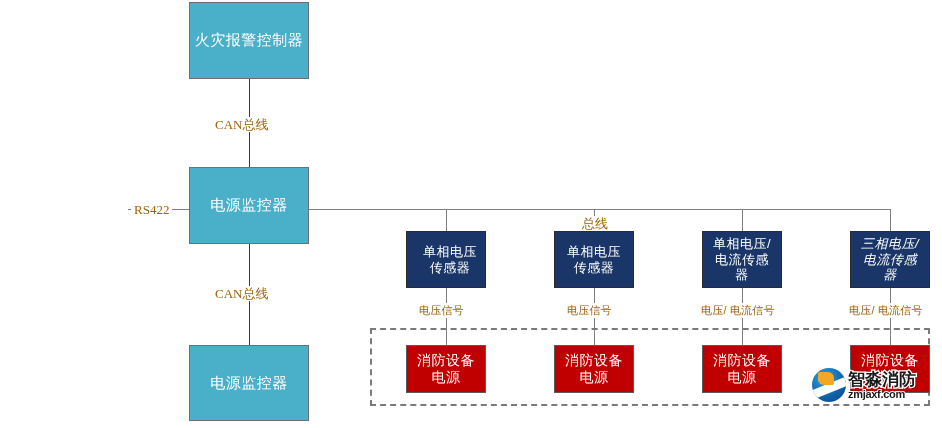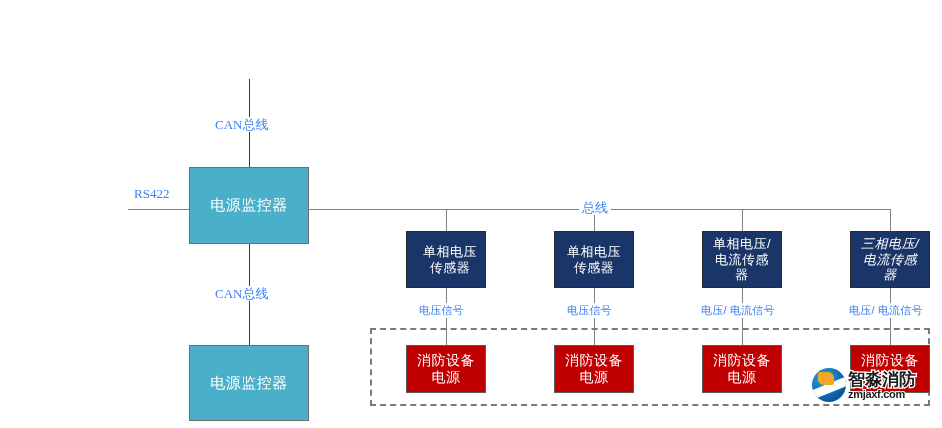--- a/index.html
+++ b/index.html
@@ -52,21 +52,21 @@
     background: #808080;
   }
   .line.v { width: 1px; }
   .line.h { height: 1px; }
   .line.dark { background: #3a3a3a; }
 
   
   .edge-label {
     position: absolute;
     background: #ffffff;
-    color: #3b82f6;
+    color: #a16207;
     font-size: 13px;
     font-family: "Liberation Serif", "DejaVu Serif", serif;
     white-space: nowrap;
     padding: 0 3px;
     line-height: 15px;
   }
   .edge-label.small {
     font-size: 11px;
     font-family: Liberation Sans, sans-serif;
     letter-spacing: 0.2px;
@@ -159,20 +159,21 @@
   <div class="line v" style="left:742px; top:209px; height:22px;"></div>
   <div class="line v" style="left:890px; top:209px; height:22px;"></div>
 
   <div class="line v" style="left:446px; top:288px; height:57px;"></div>
   <div class="line v" style="left:594px; top:288px; height:57px;"></div>
   <div class="line v" style="left:742px; top:288px; height:57px;"></div>
   <div class="line v" style="left:890px; top:288px; height:57px;"></div>
 
   <div class="dashed-frame" style="left:370px; top:328px; width:560px; height:78px;"></div>
 
+  <div class="node teal" style="left:189px; top:2px; width:120px; height:77px;">火灾报警控制器</div>
 
 
   <div class="node teal" style="left:189px; top:167px; width:120px; height:77px;">电源监控器</div>
 
   <div class="node teal" style="left:189px; top:345px; width:120px; height:76px;">电源监控器</div>
 
   <div class="node navy" style="left:406px; top:231px; width:80px; height:57px;padding-left:8px;">单相电压
 传感器</div>
   <div class="node navy" style="left:554px; top:231px; width:80px; height:57px;">单相电压
 传感器</div>
@@ -189,23 +190,23 @@
 电源</div>
   <div class="node red" style="left:702px; top:345px; width:80px; height:48px;">消防设备
 电源</div>
   <div class="node red" style="left:850px; top:345px; width:80px; height:48px;">消防设备
 电源</div>
 
   <div class="edge-label" style="left:212px; top:117px;">CAN总线</div>
 
   <div class="edge-label" style="left:212px; top:286px;">CAN总线</div>
 
-  <div class="edge-label" style="left:131px; top:186px;">RS422</div>
-
-  <div class="edge-label" style="left:579px; top:200px;">总线</div>
+  <div class="edge-label" style="left:131px; top:202px;">RS422</div>
+
+  <div class="edge-label" style="left:579px; top:216px;">总线</div>
 
   <div class="edge-label small" style="left:416px; top:303px;">电压信号</div>
   <div class="edge-label small" style="left:564px; top:303px;">电压信号</div>
   <div class="edge-label small" style="left:698px; top:303px;">电压/ 电流信号</div>
   <div class="edge-label small" style="left:846px; top:303px;">电压/ 电流信号</div>
 
   <div class="watermark" style="left:812px; top:368px;">
     <div class="wm-badge"></div>
     <div class="wm-text">
       <span class="wm-main">智淼消防</span>

